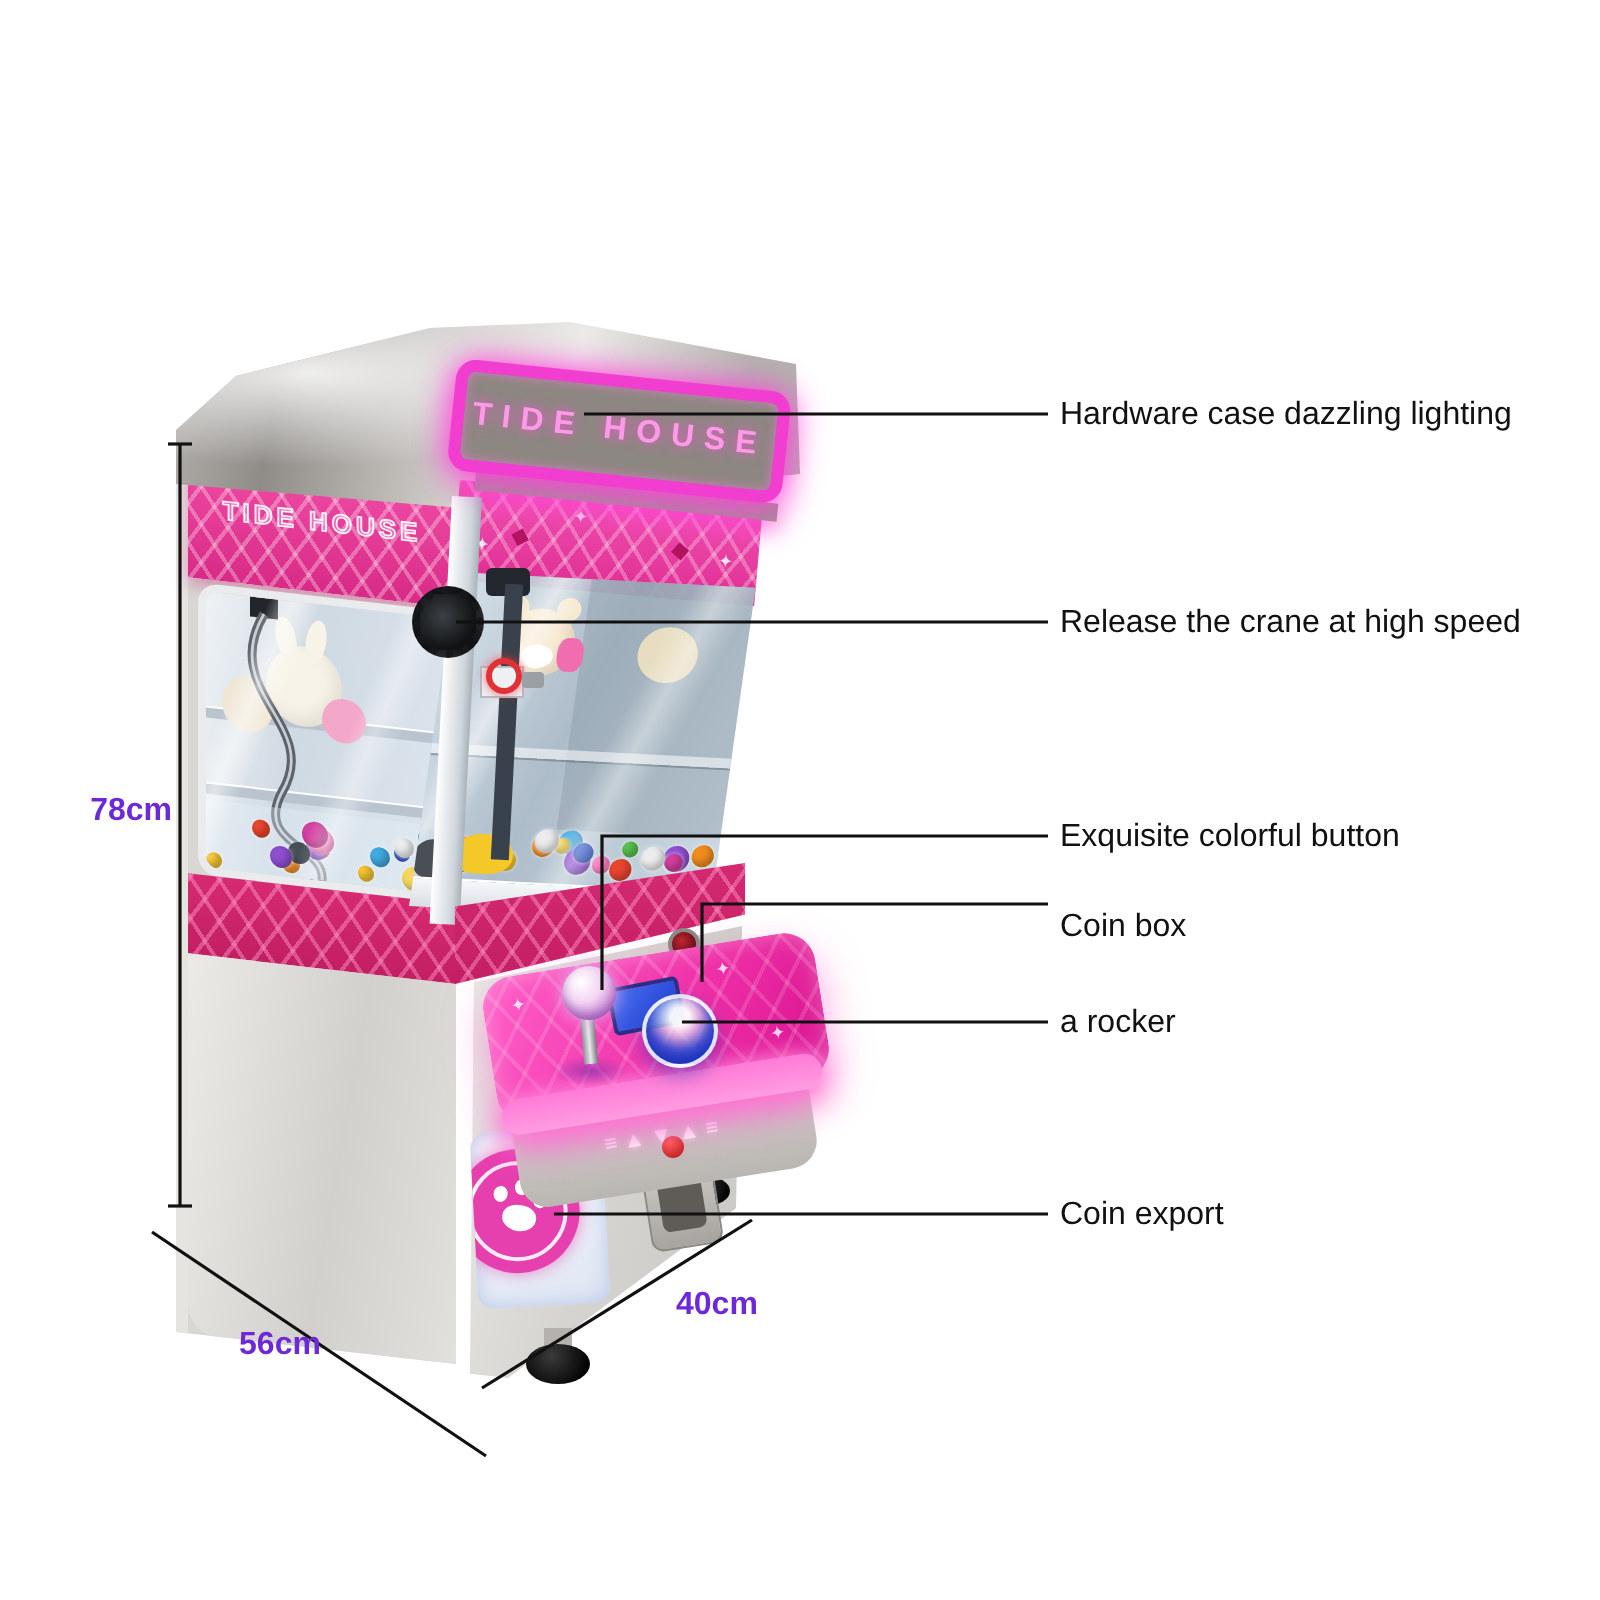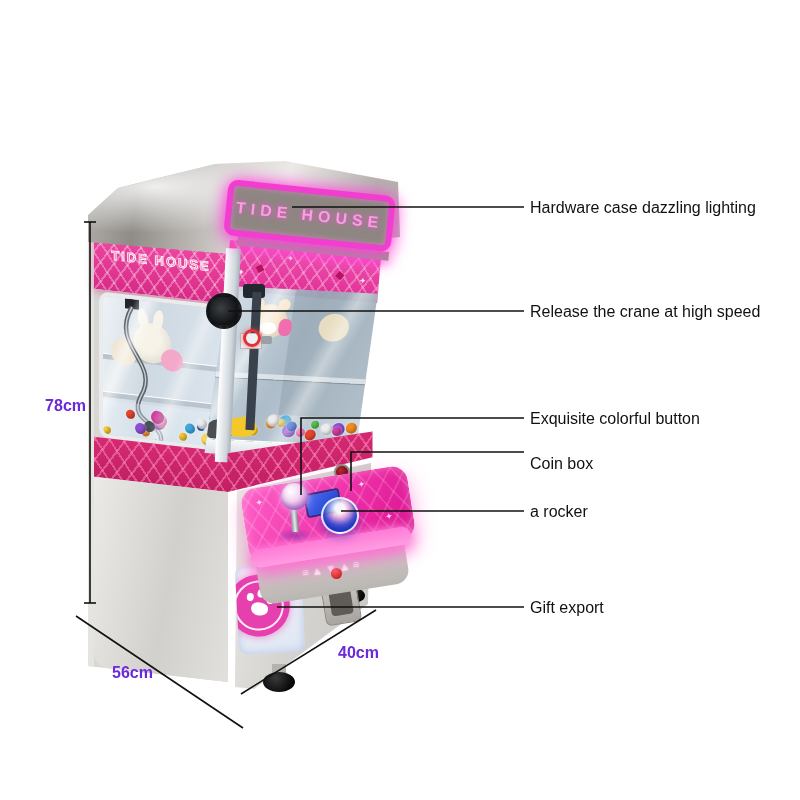--- a/index.html
+++ b/index.html
@@ -169,21 +169,21 @@
 
   
   .ann-svg{left:0;top:0;width:800px;height:800px;z-index:40;pointer-events:none;}
   .lbl{color:#111;font-size:16px;line-height:19px;z-index:41;white-space:nowrap;}
   .lbl.two{white-space:normal;width:250px;}
   .dim{color:#6d28d9;font-size:16px;font-weight:bold;z-index:41;}
   .lbl-1{left:530px;top:198px;} .lbl-2{left:530px;top:302px;}
   .lbl-3{left:530px;top:409px;} .lbl-4{left:530px;top:454px;}
   .lbl-5{left:530px;top:502px;} .lbl-6{left:530px;top:598px;}
   .dim-h{left:40px;top:397px;width:46px;text-align:right;}
-  .dim-d{left:112px;top:664px;width:56px;text-align:left;}
+  .dim-d{left:112px;top:664px;width:56px;text-align:center;}
   .dim-w{left:338px;top:644px;}
 </style>
 </head>
 <body>
 
 <div class="scene">
 
   <div style="position:static;">
 
     <div class="top-cap"></div>
@@ -341,18 +341,18 @@
     </g>
   </svg>
 
   <div class="lbl lbl-1">Hardware case dazzling lighting</div>
   <div class="lbl lbl-2">Release the crane at high speed</div>
   <div class="lbl lbl-3">Exquisite colorful button</div>
   <div class="lbl lbl-4">Coin box</div>
   <div class="lbl lbl-5 two">
     <div style="position:static;">a rocker</div>
   </div>
-  <div class="lbl lbl-6">Gift export</div>
+  <div class="lbl lbl-6">Coin export</div>
 
   <div class="dim dim-h">78cm</div>
   <div class="dim dim-d">56cm</div>
   <div class="dim dim-w">40cm</div>
 </div>
 
 </body></html>

